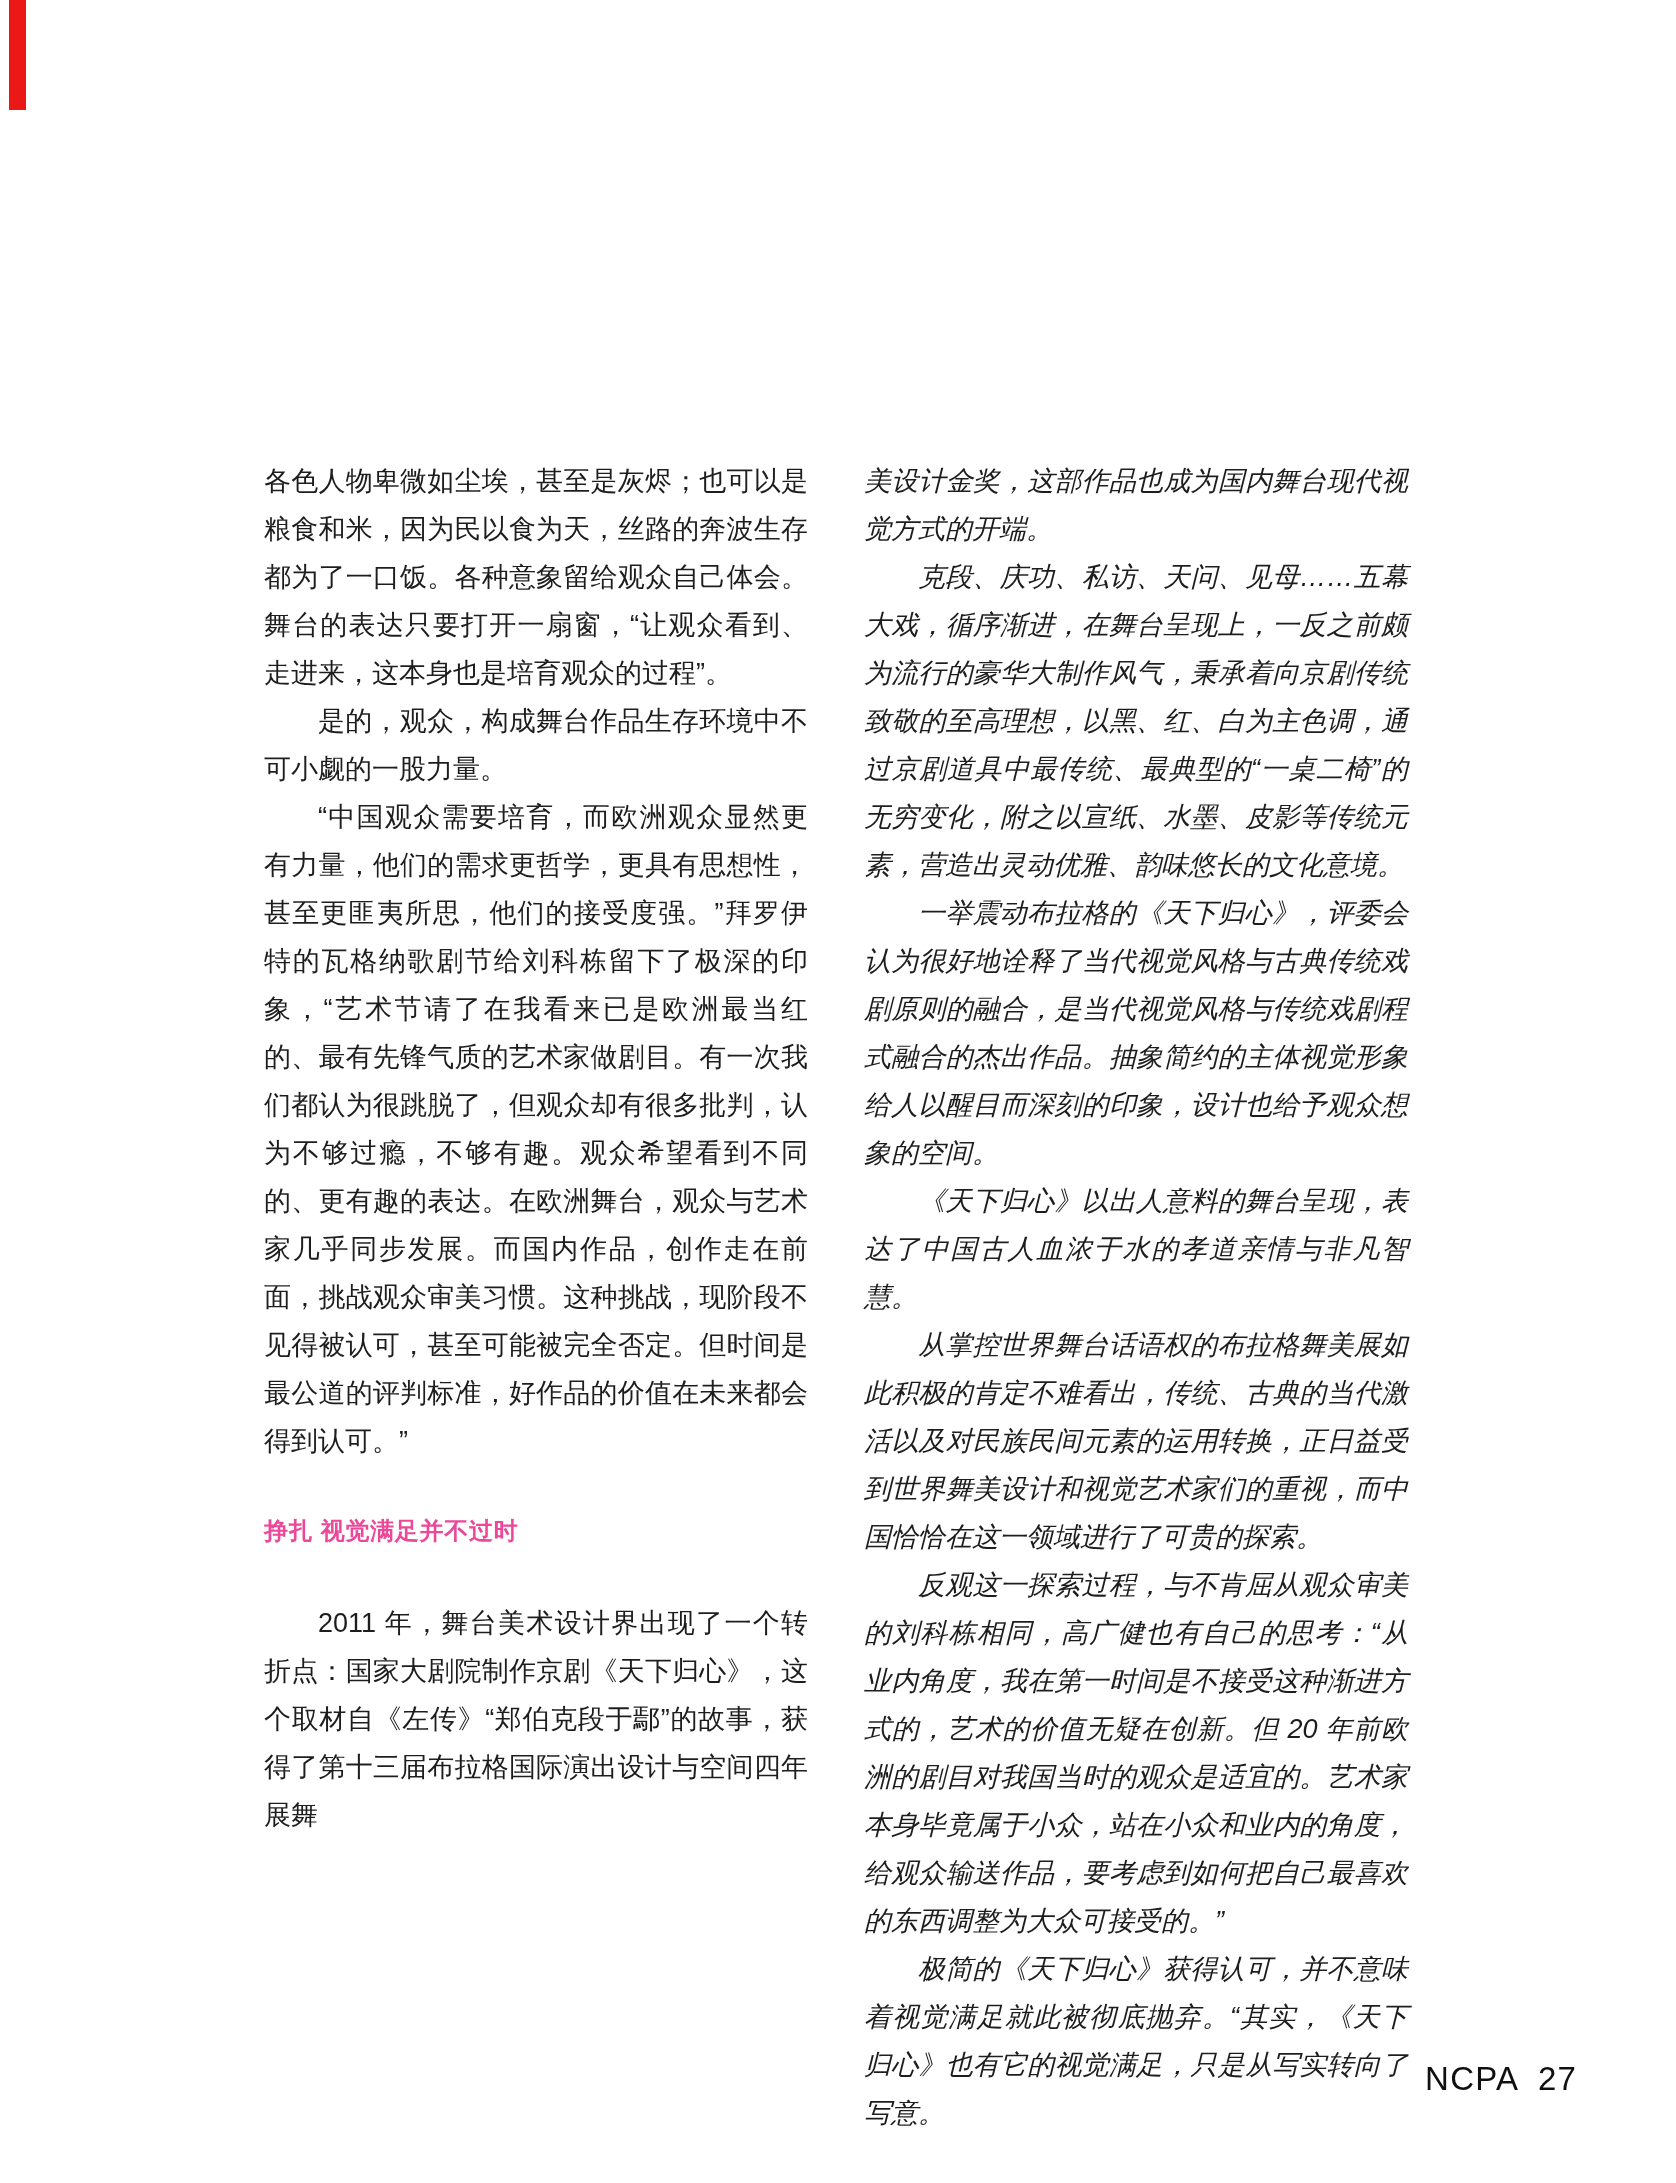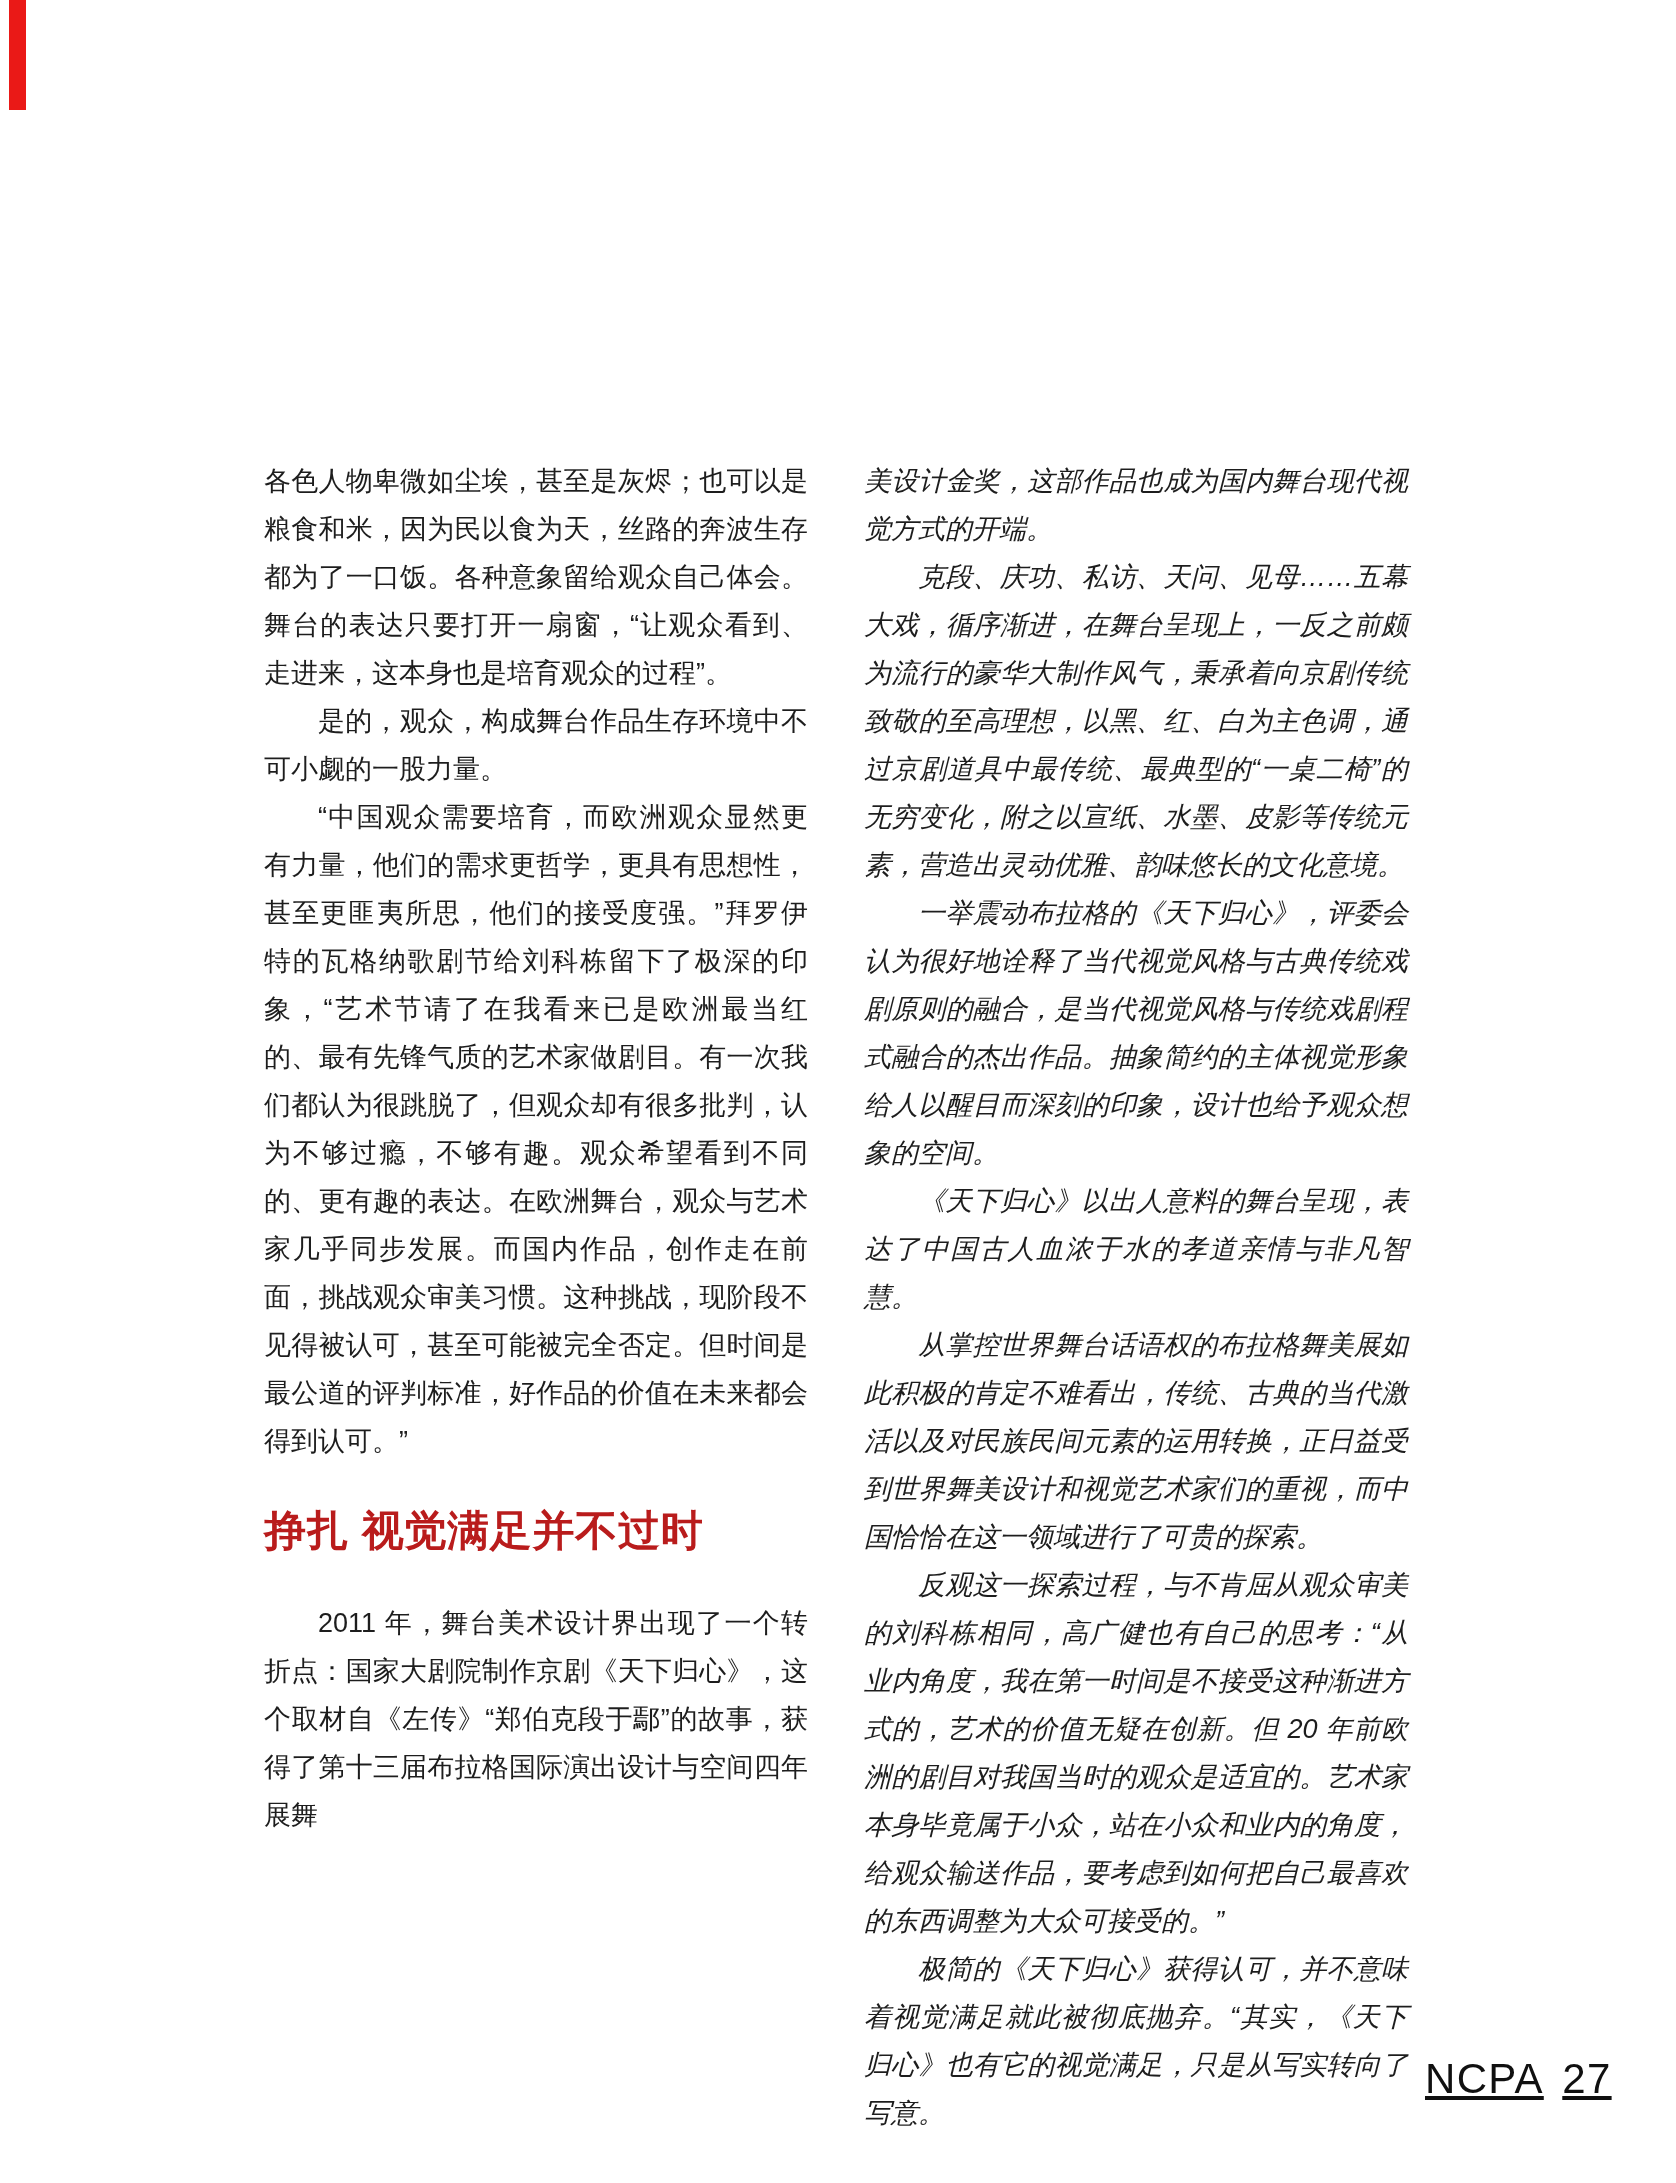--- a/index.html
+++ b/index.html
@@ -39,38 +39,37 @@
     color: #1d1d1d;
   }
   .col-left  { left: 264px; }
   .col-right { left: 864px; font-style: italic; }
   .col p {
     margin: 0;
     padding: 0;
   }
   .col p.indent { text-indent: 2em; }
   .section-heading {
-    font-size: 42px;
+    font-size: 24px;
     line-height: 48px;
     font-weight: bold;
     letter-spacing: 0.7px;
-    color: #b91c1c;
+    color: #ec4899;
     margin: 42px 0 44px 0;
     text-align: left;
   }
   .page-footer {
     position: absolute;
     left: 1425px;
     top: 2062px;
-    font-size: 42px;
+    font-size: 33px;
     line-height: 34px;
     letter-spacing: 1.3px;
     color: #101010;
     white-space: nowrap;
-    text-decoration: underline;
   }
   .page-footer .page-num { margin-left: 18.5px; }
 </style>
 </head>
 <body>
 
 <div class="page">
 
   <div class="corner-mark"></div>
 

